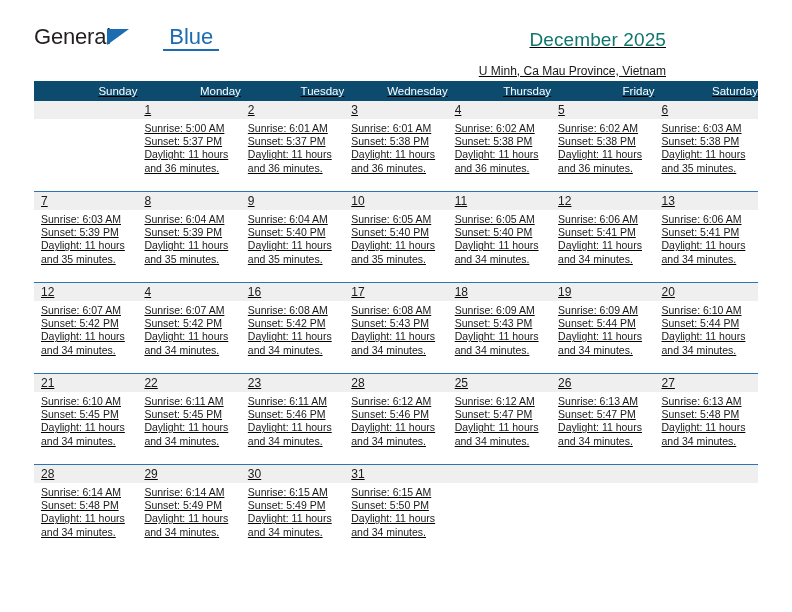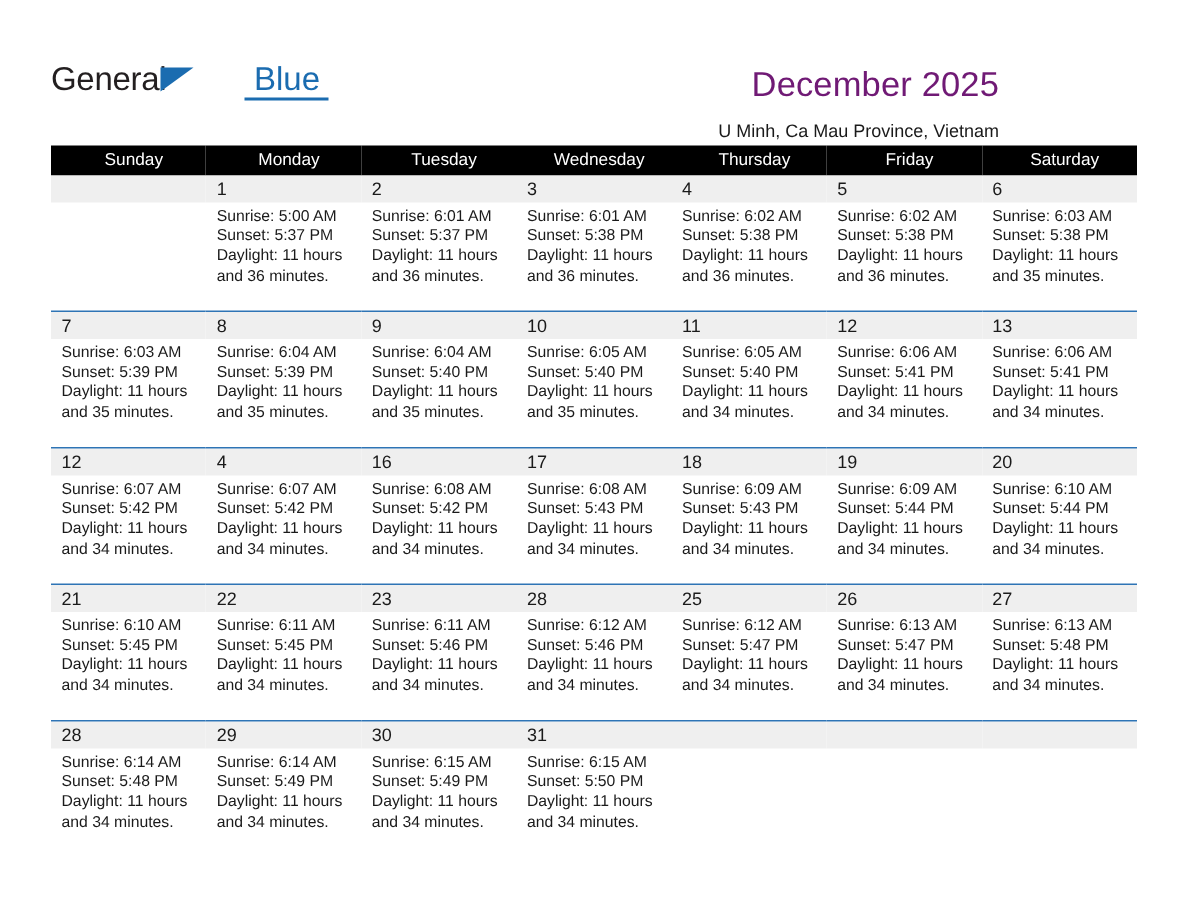--- a/index.html
+++ b/index.html
@@ -12,21 +12,22 @@
     background: #ffffff;
     font-family: "Liberation Sans", sans-serif;
     -webkit-font-smoothing: antialiased;
     overflow: hidden;
   }
   .page {
     position: relative;
     width: 700px;
     height: 612px;
     box-sizing: border-box;
-    padding: 16px 34px;
+    padding: 0 34px;
+    text-decoration: underline;
   }
 
   
   .masthead {
     position: relative;
     height: 70px;
     padding-top: 24px;
     box-sizing: border-box;
   }
   .logo {
@@ -69,22 +70,22 @@
     display: block;
     width: 56px;
     height: 2px;
     background: #1b6cb0;
     margin-top: 1px;
   }
   .title-block {
     text-align: right;
   }
   .cal-title {
-    font-size: 23px;
-    color: #701a75;
+    font-size: 19px;
+    color: #0f766e;
     font-weight: normal;
     line-height: 32px;
     margin: 0;
     letter-spacing: 0.1px;
   }
   .cal-subtitle {
     font-size: 12px;
     color: #1a1a1a;
     line-height: 18px;
     margin: 6px 0 0 0;
@@ -92,25 +93,25 @@
   }
 
   
   .calendar {
     margin-top: 11px;
     width: 724px;
     border-collapse: collapse;
     table-layout: fixed;
   }
   .calendar th {
-    background: #000000;
+    background: #0c4a6e;
     color: #ffffff;
     font-size: 11.5px;
     font-weight: normal;
-    text-align: center;
+    text-align: right;
     padding: 4px 0 4px 7px;
     height: 20px;
     box-sizing: border-box;
     border: none;
   }
   .week-row td {
     vertical-align: top;
     padding: 0;
     border: none;
     border-top: 1.5px solid #2e74b5;

